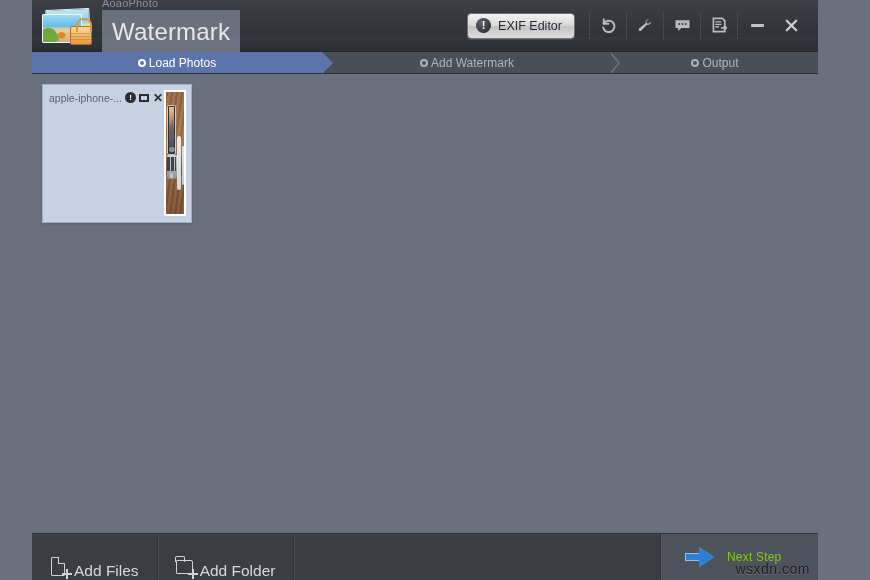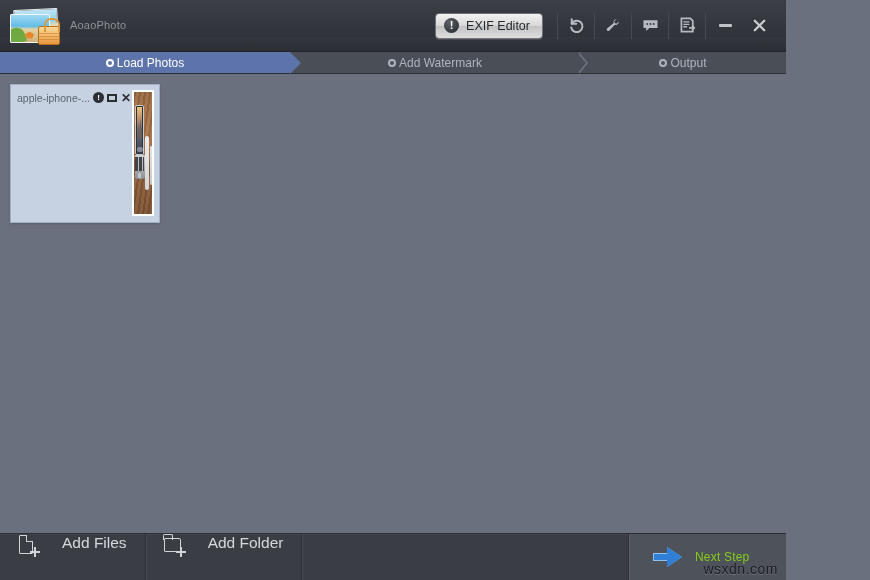--- a/index.html
+++ b/index.html
@@ -7,20 +7,21 @@
   body {
     font-family:"Liberation Sans", sans-serif;
     background:#6b707e;
     -webkit-font-smoothing:antialiased;
   }
   #app {
     position:relative;
     width:786px; height:580px;
     display:flex; flex-direction:column;
     background:#6b707e;
+    margin-left:32px;
   }
 
   
   .titlebar {
     position:relative;
     height:52px; flex:0 0 52px;
     background:linear-gradient(180deg,#3c3f46 0%, #34373d 45%, #2b2e34 100%);
     display:flex; align-items:center;
     border-bottom:1px solid #23262b;
   }
@@ -268,21 +269,21 @@
   }
 
   
   .bottom {
     height:47px; flex:0 0 47px; display:flex;
     background:#3a3d44;
     border-top:1px solid #2a2d33;
     box-shadow:inset 0 1px 0 rgba(255,255,255,.05);
   }
   .bbtn {
-    display:flex; align-items:flex-start; gap:22px;
+    display:flex; align-items:flex-end; gap:2px;
     padding:0 18px; height:100%;
     color:#d5d9de; font-size:15.5px; cursor:pointer;
     border-right:1px solid #2e3138;
     box-shadow:1px 0 0 #474b52;
   }
   .bbtn .ic { width:22px; height:24px; position:relative; flex:0 0 22px; }
 
   .ic-file .pg {
     position:absolute; left:1px; top:1px; width:14px; height:19px;
     border:1.8px solid #cfd4d9; border-radius:1px;
@@ -370,20 +371,21 @@
 <div id="app">
 
   <div class="titlebar">
     <div class="logo">
       <div class="photo-back"></div>
       <div class="photo-front"></div>
       <div class="lock"></div>
     </div>
     <div class="brand">
       <div class="sub">AoaoPhoto</div>
+      <div class="main">Watermark</div>
     </div>
 
     <div class="tb-right">
       <div class="exif-btn">
         <span class="exif-ic">!</span>
         <span>EXIF Editor</span>
       </div>
 
       <div class="tb-sep"></div>
       <div class="tb-ic">

